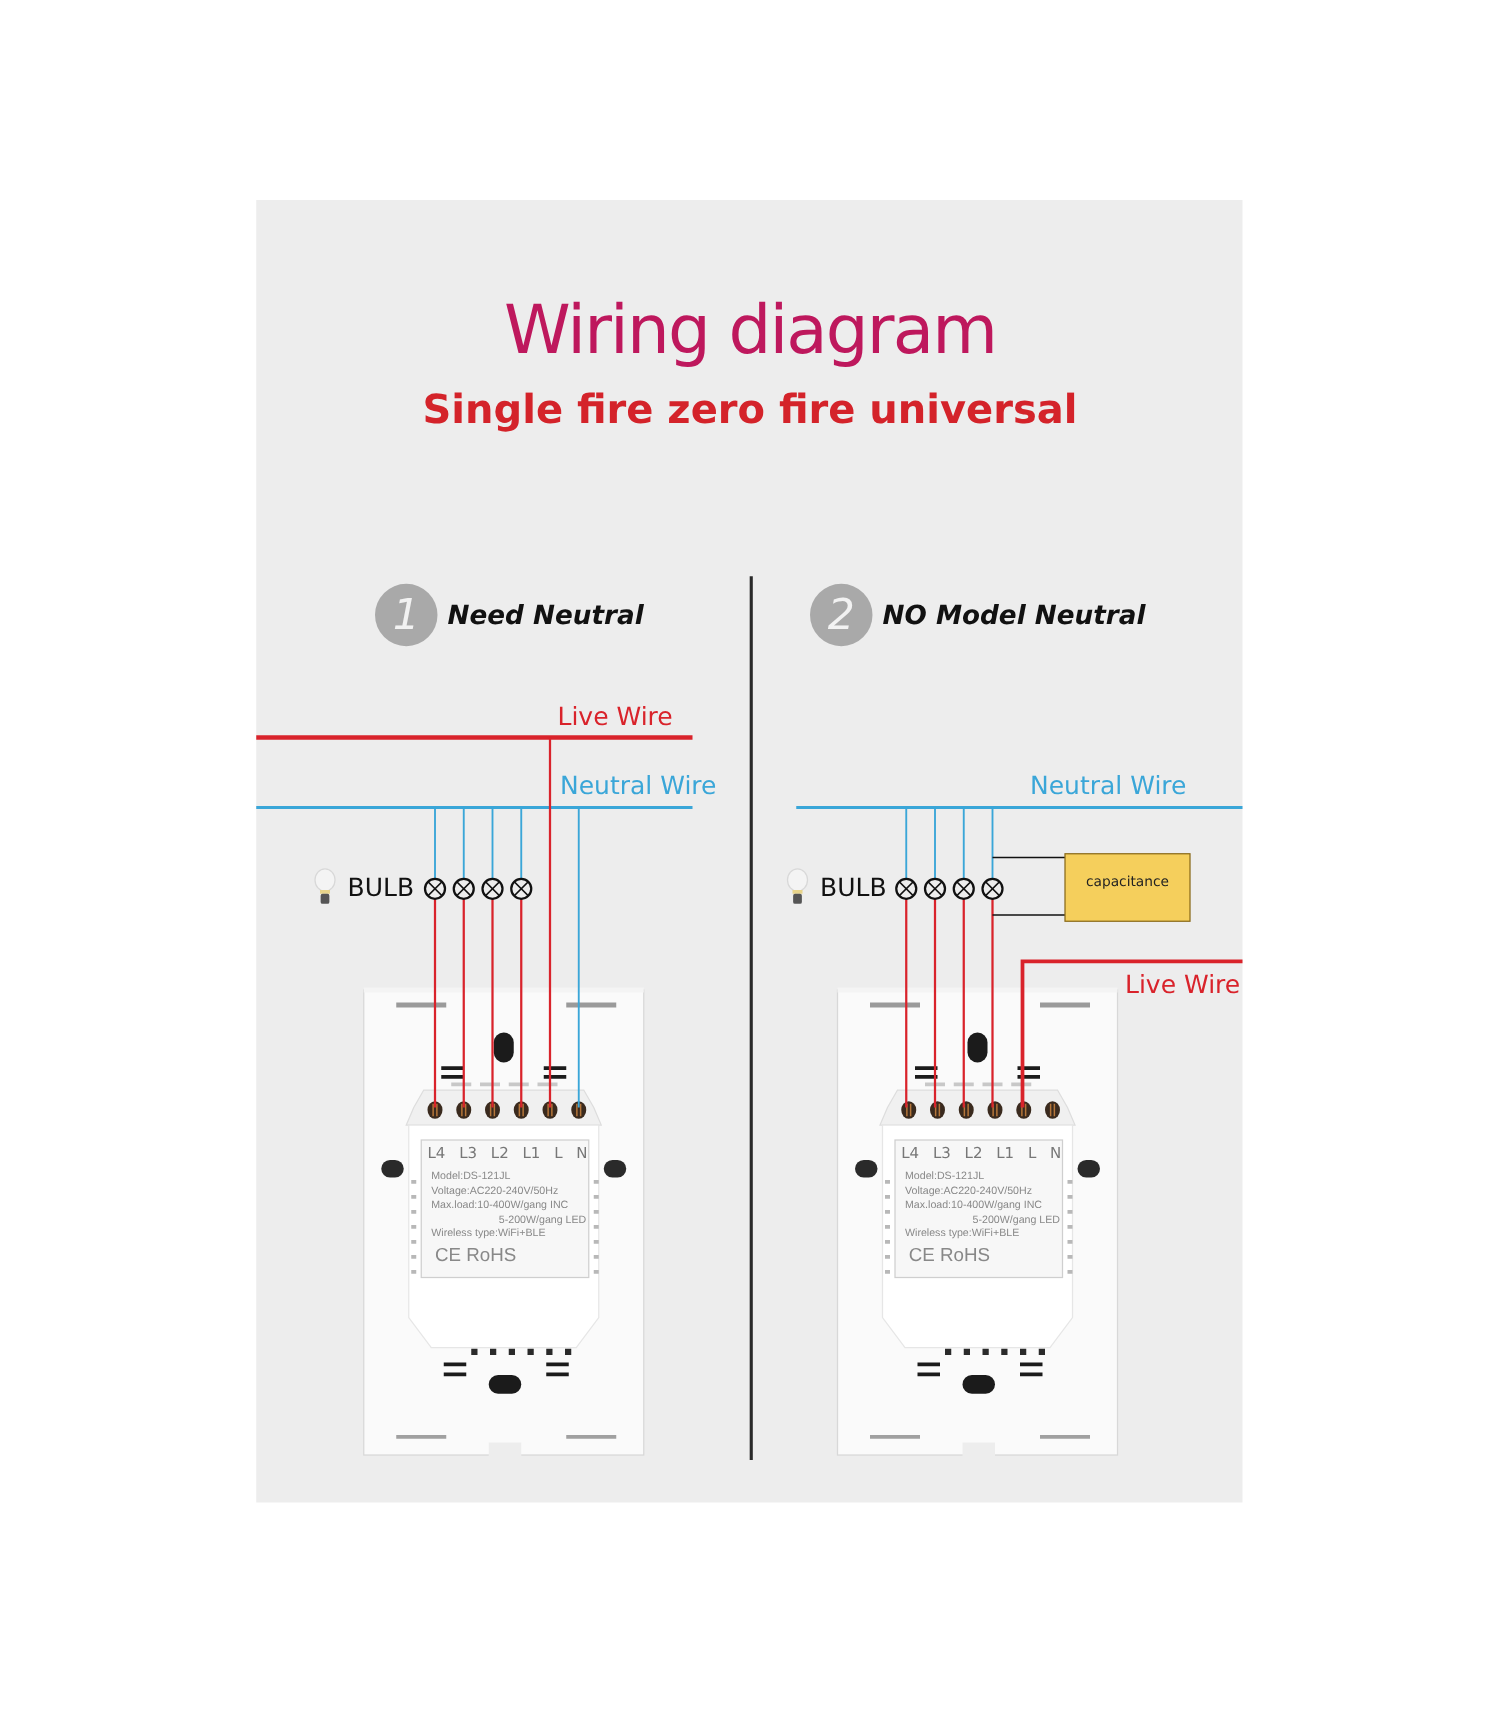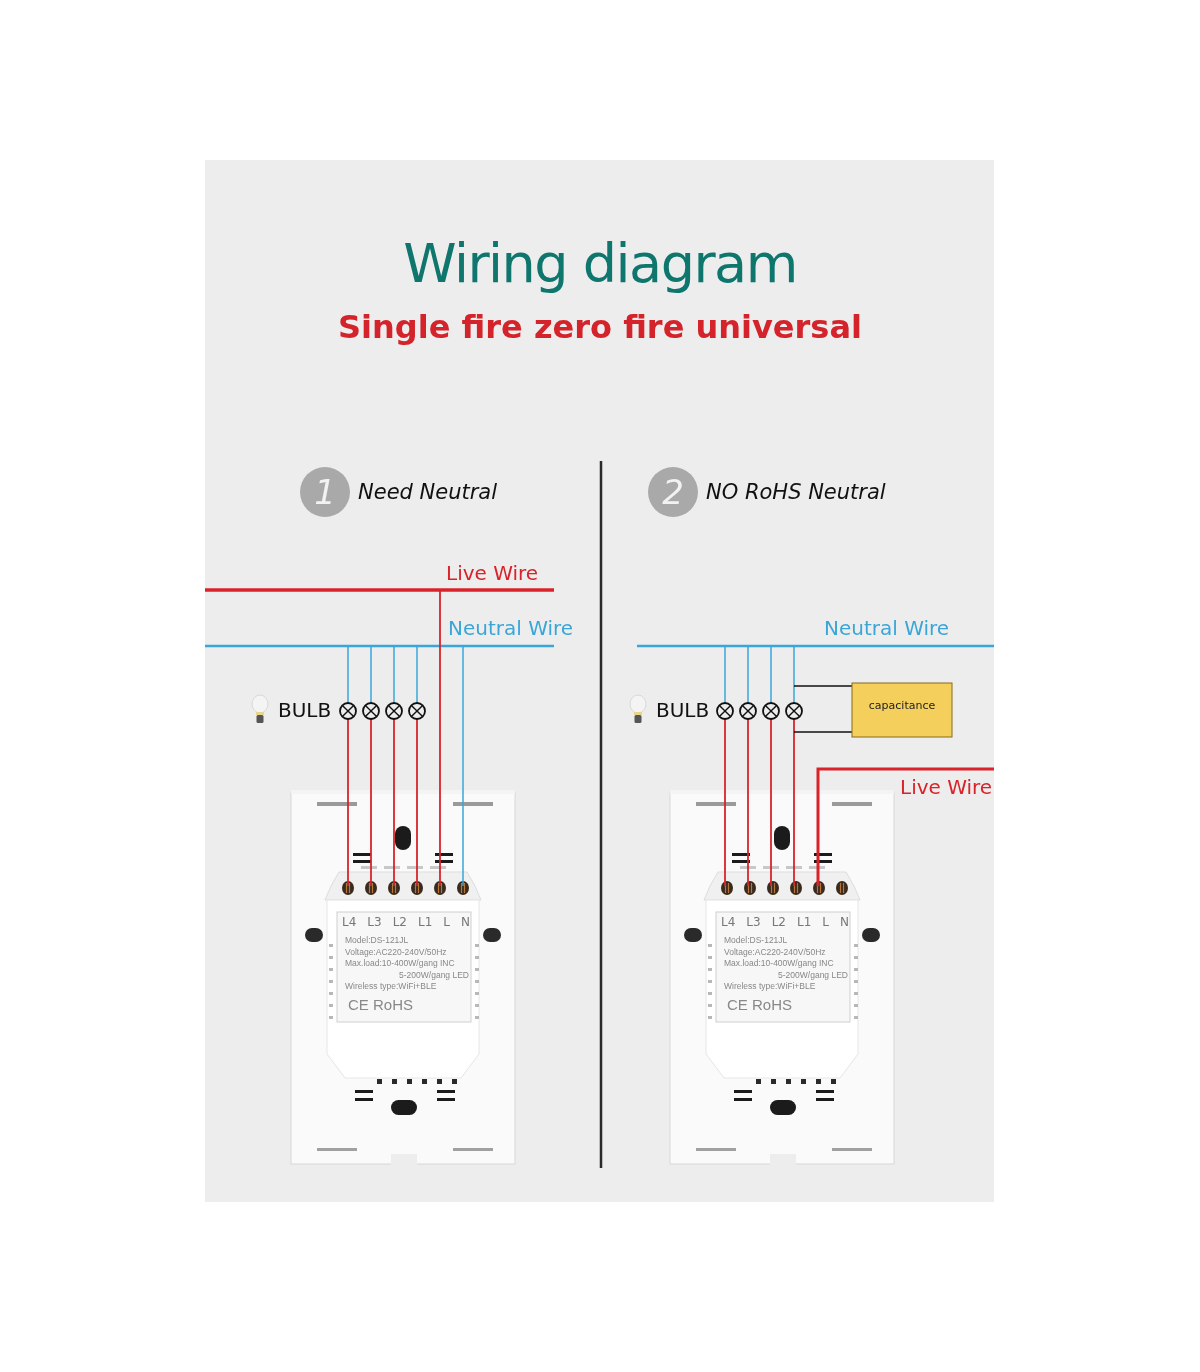--- a/index.html
+++ b/index.html
@@ -1,38 +1,38 @@
 <!DOCTYPE html>
 <html><head>
 <meta charset="utf-8">
 <style>
   html, body { margin: 0; padding: 0; background: #ffffff; }
   body { width: 1200px; height: 1372px; position: relative; overflow: hidden; font-family: "DejaVu Sans", sans-serif; }
   .panel { position: absolute; left: 205px; top: 160px; width: 789px; height: 1042px; background: #ededed; }
-  .title { position: absolute; left: 0; width: 1200px; top: 232px; text-align: center; color: #0f766e; font-family: "DejaVu Sans", sans-serif; font-size: 54px; letter-spacing: -1.5px; }
+  .title { position: absolute; left: 0; width: 1200px; top: 232px; text-align: center; color: #be185d; font-family: "DejaVu Sans", sans-serif; font-size: 54px; letter-spacing: -1.5px; }
   .subtitle { position: absolute; left: 0; width: 1200px; top: 308px; text-align: center; color: #d4232a; font-family: "DejaVu Sans", sans-serif; font-weight: bold; font-size: 32px; letter-spacing: 0px; }
   .section-head { position: absolute; display: flex; align-items: center; gap: 8px; }
   .num-circle { width: 50px; height: 50px; border-radius: 50%; background: #a9a9a9; color: #f2f2f2; display: flex; align-items: center; justify-content: center; font-family: "DejaVu Sans", sans-serif; font-size: 34px; font-style: italic; }
-  .section-label { font-family: "DejaVu Sans", sans-serif; font-weight: normal; font-style: italic; font-size: 21px; color: #111; }
+  .section-label { font-family: "DejaVu Sans", sans-serif; font-weight: bold; font-style: italic; font-size: 21px; color: #111; }
 </style>
 </head>
 <body>
 
 <div class="panel"></div>
 
 <div class="title">Wiring diagram</div>
 <div class="subtitle">Single fire zero fire universal</div>
 
 <div class="section-head" style="left:300px; top:467px;">
   <div class="num-circle">1</div>
   <div class="section-label">Need Neutral</div>
 </div>
 <div class="section-head" style="left:648px; top:467px;">
   <div class="num-circle">2</div>
-  <div class="section-label">NO RoHS Neutral</div>
+  <div class="section-label">NO Model Neutral</div>
 </div>
 
 <svg width="1200" height="1372" style="position:absolute;left:0;top:0;" xmlns="http://www.w3.org/2000/svg">
   <defs>
     <g id="bulbsym">
       <circle cx="0" cy="0" r="8" fill="none" stroke="#111" stroke-width="1.8"></circle>
       <line x1="-5.6" y1="-5.6" x2="5.6" y2="5.6" stroke="#111" stroke-width="1.4"></line>
       <line x1="-5.6" y1="5.6" x2="5.6" y2="-5.6" stroke="#111" stroke-width="1.4"></line>
     </g>
     <g id="bulbicon">

